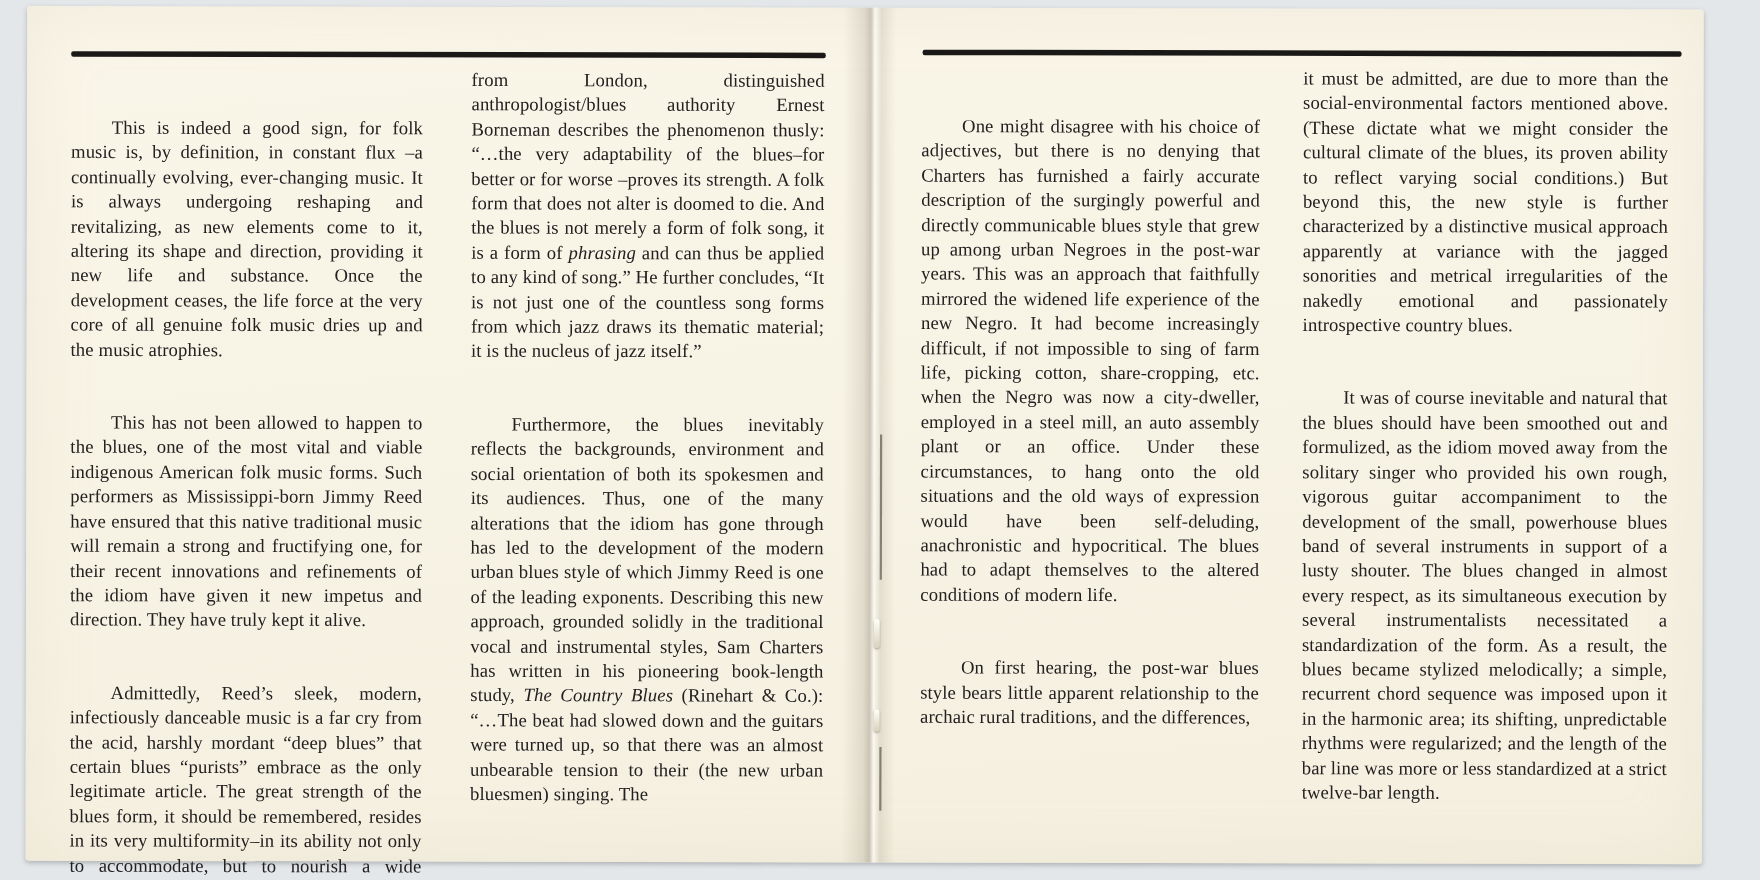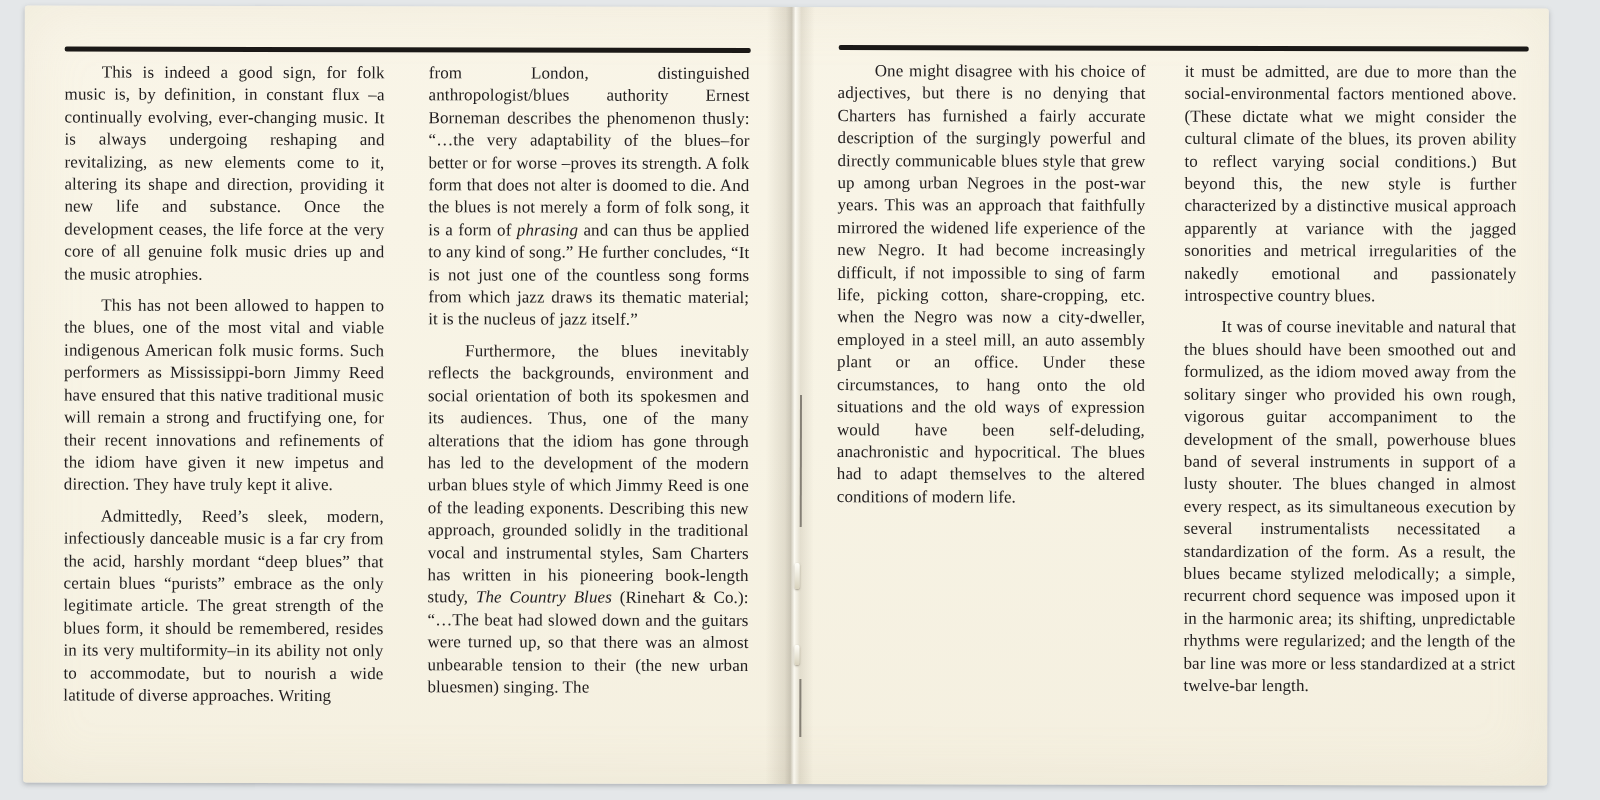--- a/index.html
+++ b/index.html
@@ -43,21 +43,21 @@
     position:absolute;top:56px;
     font-size:17px;line-height:22.4px;
     text-align:justify;color:#232021;
     letter-spacing:0.1px;
   }
   .col1{left:40px;width:320px;}
   .col2{left:404px;width:321px;}
   .col3{left:813px;width:308px;top:53px;}
   .col4{left:1160px;width:332px;top:53px;}
   p.para{margin:0 0 9px 0;}
-  p.para.indent{text-indent:37px;}
+  p.para.indent{text-indent:37px;margin-top:44px;}
   i{}
 </style>
 </head>
 <body>
 
 <div class="spread">
   <div class="rule rule-left"></div>
   <div class="rule rule-right"></div>
 
   <div class="gutter"></div>
@@ -70,18 +70,19 @@
       <p class="para indent"><span>This is indeed a good sign, for folk music is, by definition, in constant flux –a continually evolving, ever-changing music. It is always undergoing reshaping and revitalizing, as new elements come to it, altering its shape and direction, providing it new life and substance. Once the development ceases, the life force at the very core of all genuine folk music dries up and the music atrophies.</span></p>
       <p class="para indent"><span>This has not been allowed to happen to the blues, one of the most vital and viable indigenous American folk music forms. Such performers as Mississippi-born Jimmy Reed have ensured that this native traditional music will remain a strong and fructifying one, for their recent innovations and refinements of the idiom have given it new impetus and direction. They have truly kept it alive.</span></p>
       <p class="para indent"><span>Admittedly, Reed’s sleek, modern, infectiously danceable music is a far cry from the acid, harshly mordant “deep blues” that certain blues “purists” embrace as the only legitimate article. The great strength of the blues form, it should be remembered, resides in its very multiformity–in its ability not only to accommodate, but to nourish a wide latitude of diverse approaches. Writing</span></p>
     </div>
   <div class="col col2">
       <p class="para"><span>from London, distinguished anthropologist/blues authority Ernest Borneman describes the phenomenon thusly: “…the very adaptability of the blues–for better or for worse –proves its strength. A folk form that does not alter is doomed to die. And the blues is not merely a form of folk song, it is a form of </span><i>phrasing</i><span> and can thus be applied to any kind of song.” He further concludes, “It is not just one of the countless song forms from which jazz draws its thematic material; it is the nucleus of jazz itself.”</span></p>
       <p class="para indent"><span>Furthermore, the blues inevitably reflects the backgrounds, environment and social orientation of both its spokesmen and its audiences. Thus, one of the many alterations that the idiom has gone through has led to the development of the modern urban blues style of which Jimmy Reed is one of the leading exponents. Describing this new approach, grounded solidly in the traditional vocal and instrumental styles, Sam Charters has written in his pioneering book-length study, </span><i>The Country Blues</i><span> (Rinehart &amp; Co.): “…The beat had slowed down and the guitars were turned up, so that there was an almost unbearable tension to their (the new urban bluesmen) singing. The</span></p>
     </div>
   <div class="col col3">
       <p class="para indent"><span>One might disagree with his choice of adjectives, but there is no denying that Charters has furnished a fairly accurate description of the surgingly powerful and directly communicable blues style that grew up among urban Negroes in the post-war years. This was an approach that faithfully mirrored the widened life experience of the new Negro. It had become increasingly difficult, if not impossible to sing of farm life, picking cotton, share-cropping, etc. when the Negro was now a city-dweller, employed in a steel mill, an auto assembly plant or an office. Under these circumstances, to hang onto the old situations and the old ways of expression would have been self-deluding, anachronistic and hypocritical. The blues had to adapt themselves to the altered conditions of modern life.</span></p>
+      <p class="para indent"><span>On first hearing, the post-war blues style bears little apparent relationship to the archaic rural traditions, and the differences,</span></p>
     </div>
   <div class="col col4">
       <p class="para"><span>it must be admitted, are due to more than the social-environmental factors mentioned above. (These dictate what we might consider the cultural climate of the blues, its proven ability to reflect varying social conditions.) But beyond this, the new style is further characterized by a distinctive musical approach apparently at variance with the jagged sonorities and metrical irregularities of the nakedly emotional and passionately introspective country blues.</span></p>
       <p class="para indent"><span>It was of course inevitable and natural that the blues should have been smoothed out and formulized, as the idiom moved away from the solitary singer who provided his own rough, vigorous guitar accompaniment to the development of the small, powerhouse blues band of several instruments in support of a lusty shouter. The blues changed in almost every respect, as its simultaneous execution by several instrumentalists necessitated a standardization of the form. As a result, the blues became stylized melodically; a simple, recurrent chord sequence was imposed upon it in the harmonic area; its shifting, unpredictable rhythms were regularized; and the length of the bar line was more or less standardized at a strict twelve-bar length.</span></p>
     </div>
 </div>
 
 </body></html>

